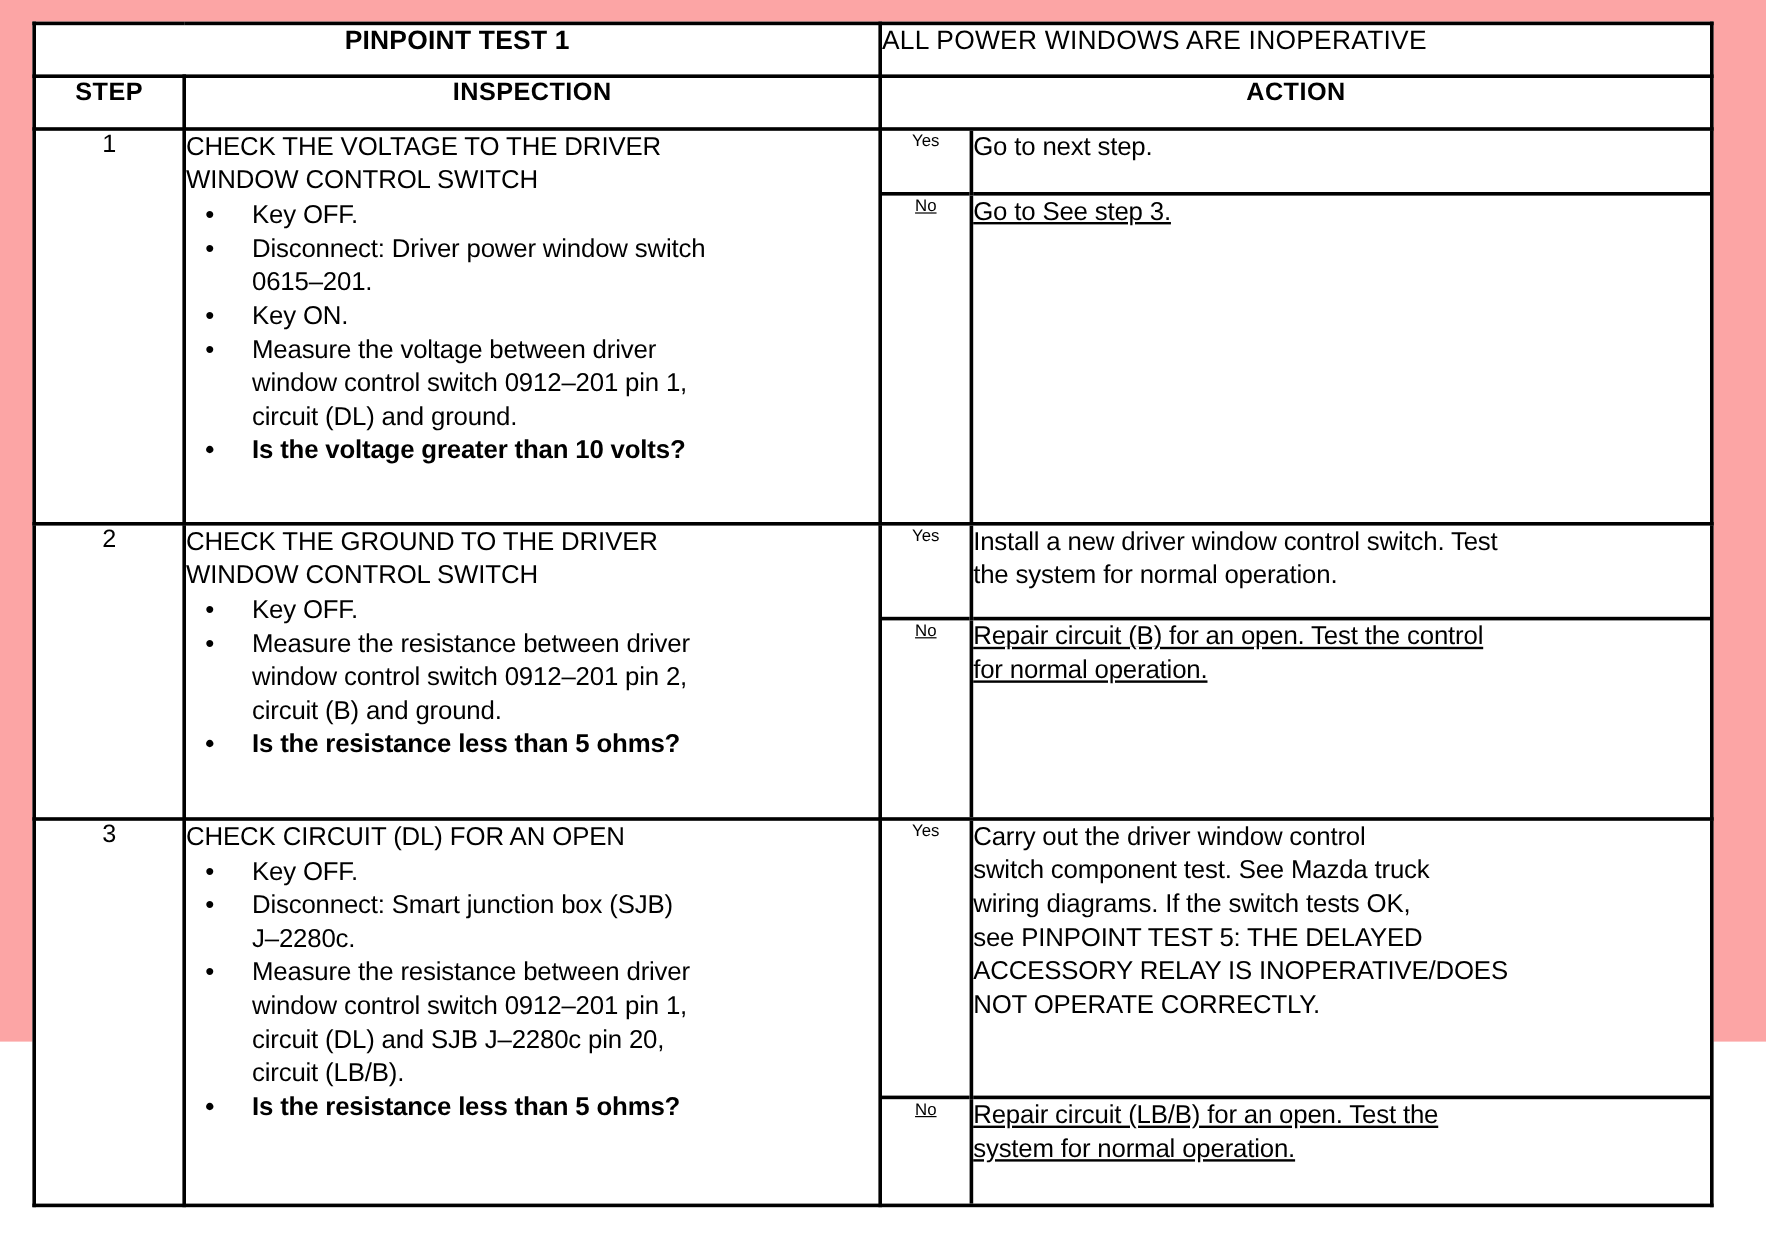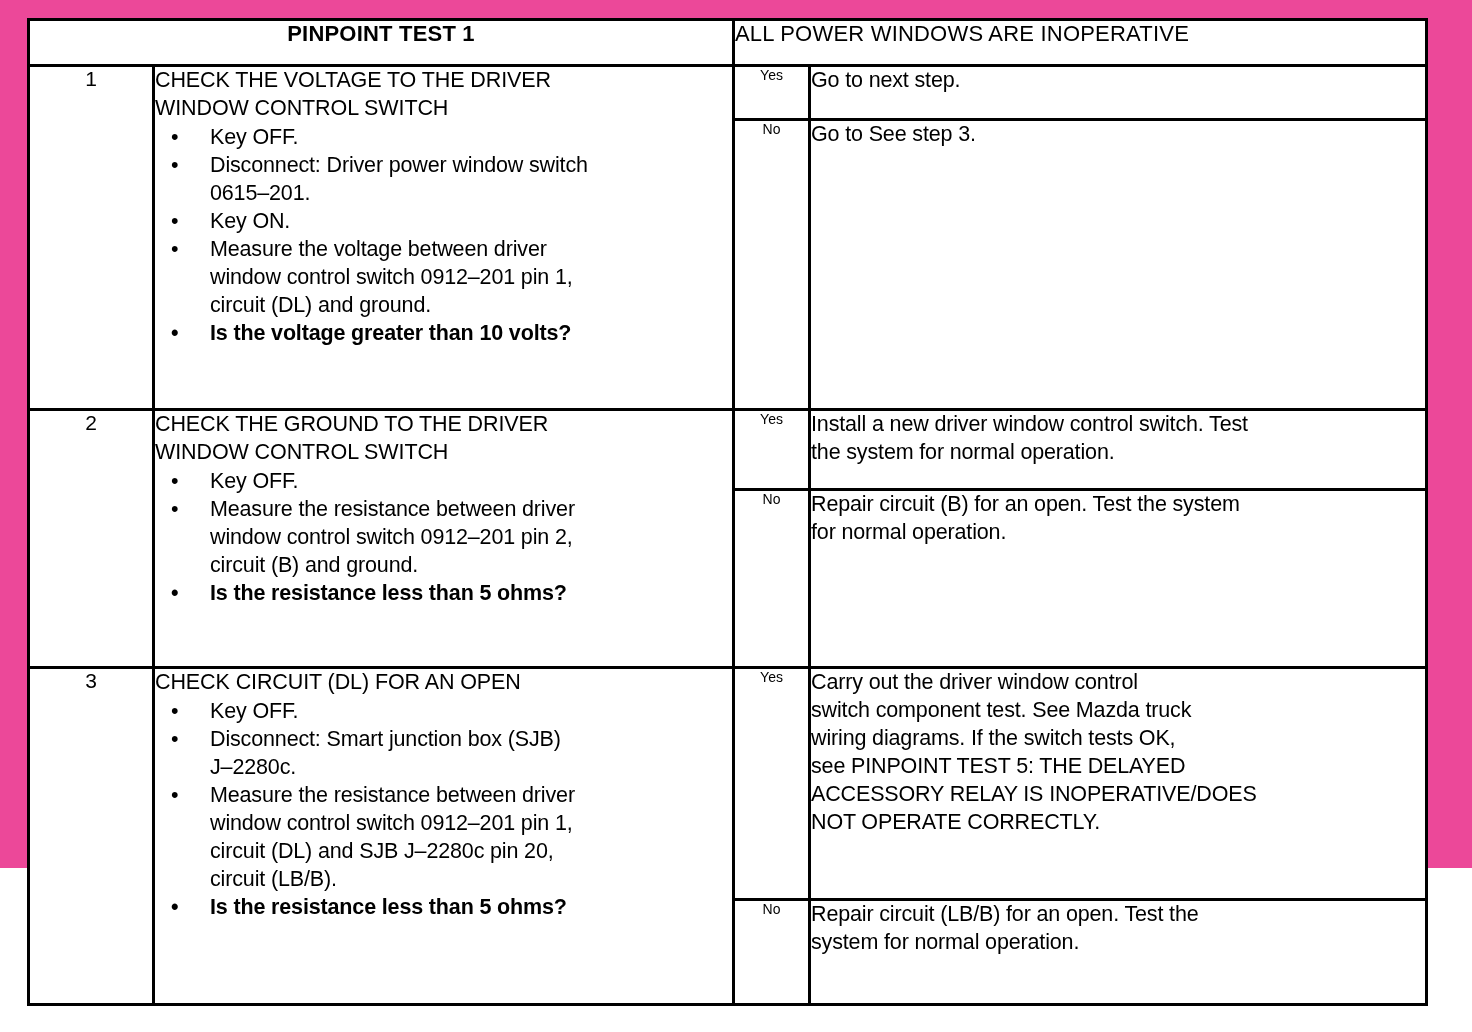--- a/index.html
+++ b/index.html
@@ -12,21 +12,21 @@
     height: 1032px;
     font-family: "Liberation Sans", sans-serif;
     color: #000000;
     overflow: hidden;
   }
 
   .page {
     position: relative;
     width: 1472px;
     height: 868px;
-    background: #ec4899;
+    background: #fca5a5;
   }
 
   
   .pinpoint-table {
     position: absolute;
     left: 27px;
     top: 18px;
     width: 1398px;
     height: 988px;
     border-collapse: collapse;
@@ -144,40 +144,46 @@
   }
   .action-text-cell {
     padding: 9px 10px 8px 14px;
     font-size: 21.5px;
     line-height: 1.30;
     letter-spacing: -0.15px;
     white-space: pre-line;
   }
   .sub-divider {
     border-top: 3px solid #000000 !important;
+    text-decoration: underline;
   }
 </style>
 </head>
 <body>
 
 <div class="page">
 
   <table class="pinpoint-table">
     <colgroup>
       <col style="width:125px">
       <col style="width:580px">
       <col style="width:693px">
     </colgroup>
     <tbody>
 
       <tr>
         <td class="title-cell-left" colspan="2">PINPOINT TEST 1</td>
         <td class="title-cell-right">ALL POWER WINDOWS ARE INOPERATIVE</td>
       </tr>
 
+      <tr>
+        <td class="col-head">STEP</td>
+        <td class="col-head">INSPECTION</td>
+        <td class="col-head">ACTION</td>
+      </tr>
 
       <tr style="height:320px">
         <td class="step-cell">1</td>
         <td class="inspection-cell">
           <div class="insp-heading">CHECK THE VOLTAGE TO THE DRIVER
 WINDOW CONTROL SWITCH</div>
           <ul class="insp-list">
             <li>
               <span class="bullet">•</span>
               <span>Key OFF.</span>
@@ -244,21 +250,21 @@
         <td class="action-wrap">
           <table class="action-table">
             <tbody>
               <tr style="height:78px">
                 <td class="yn-cell">Yes</td>
                 <td class="action-text-cell">Install a new driver window control switch.  Test
 the system for normal operation.</td>
               </tr>
               <tr>
                 <td class="yn-cell sub-divider">No</td>
-                <td class="action-text-cell sub-divider">Repair circuit (B) for an open.  Test the system
+                <td class="action-text-cell sub-divider">Repair circuit (B) for an open.  Test the control
 for normal operation.</td>
               </tr>
             </tbody>
           </table>
         </td>
       </tr>
 
       <tr style="height:313px">
         <td class="step-cell">3</td>
         <td class="inspection-cell">

